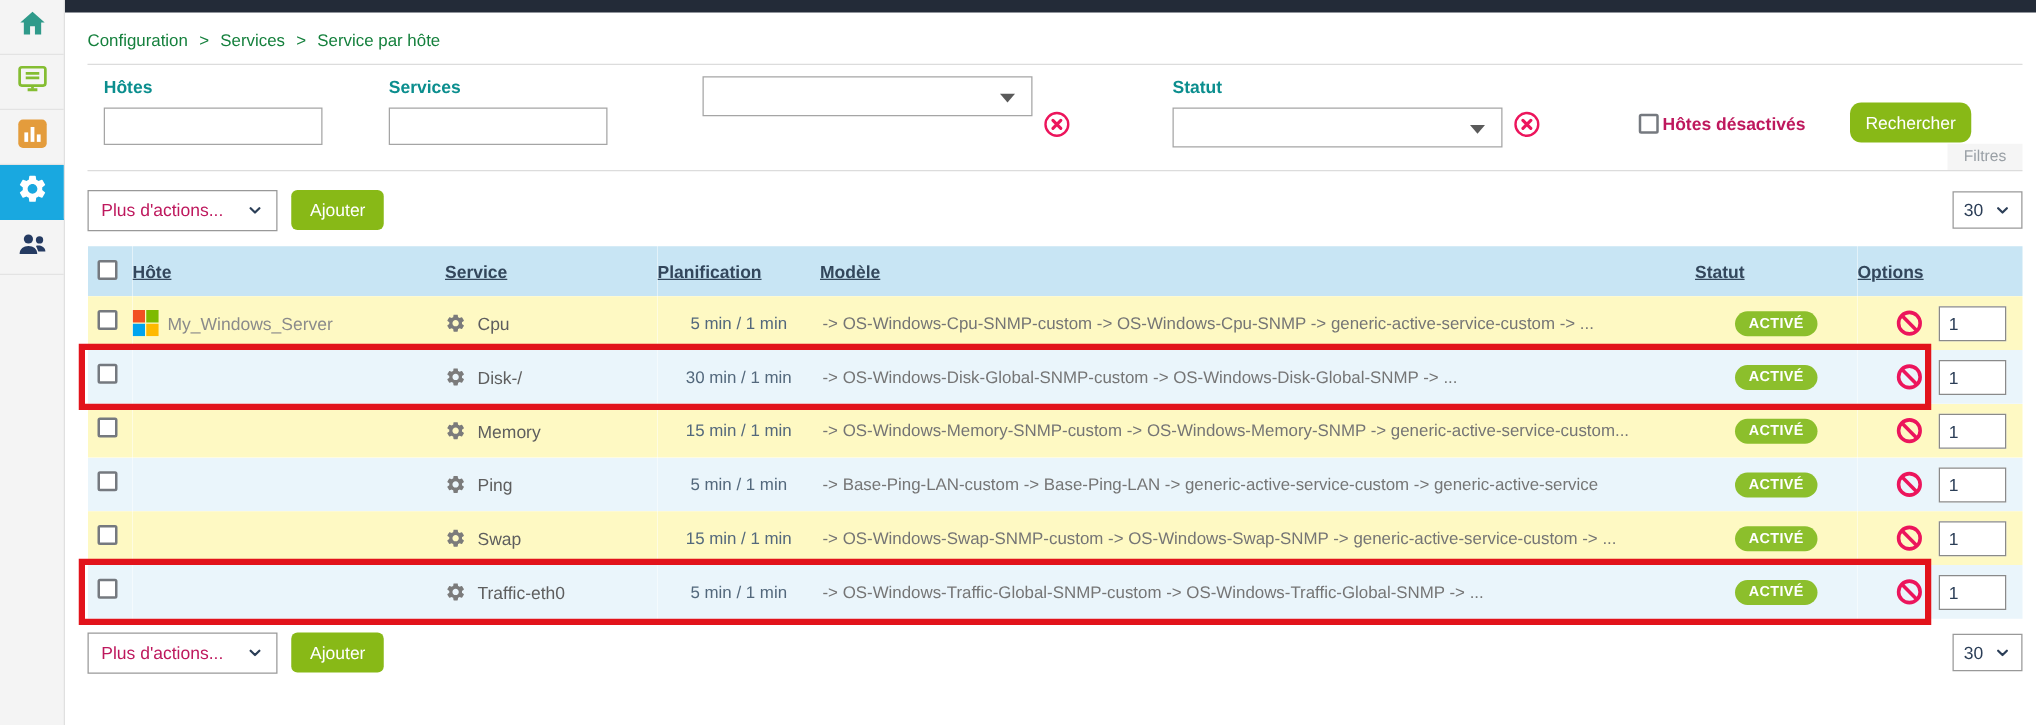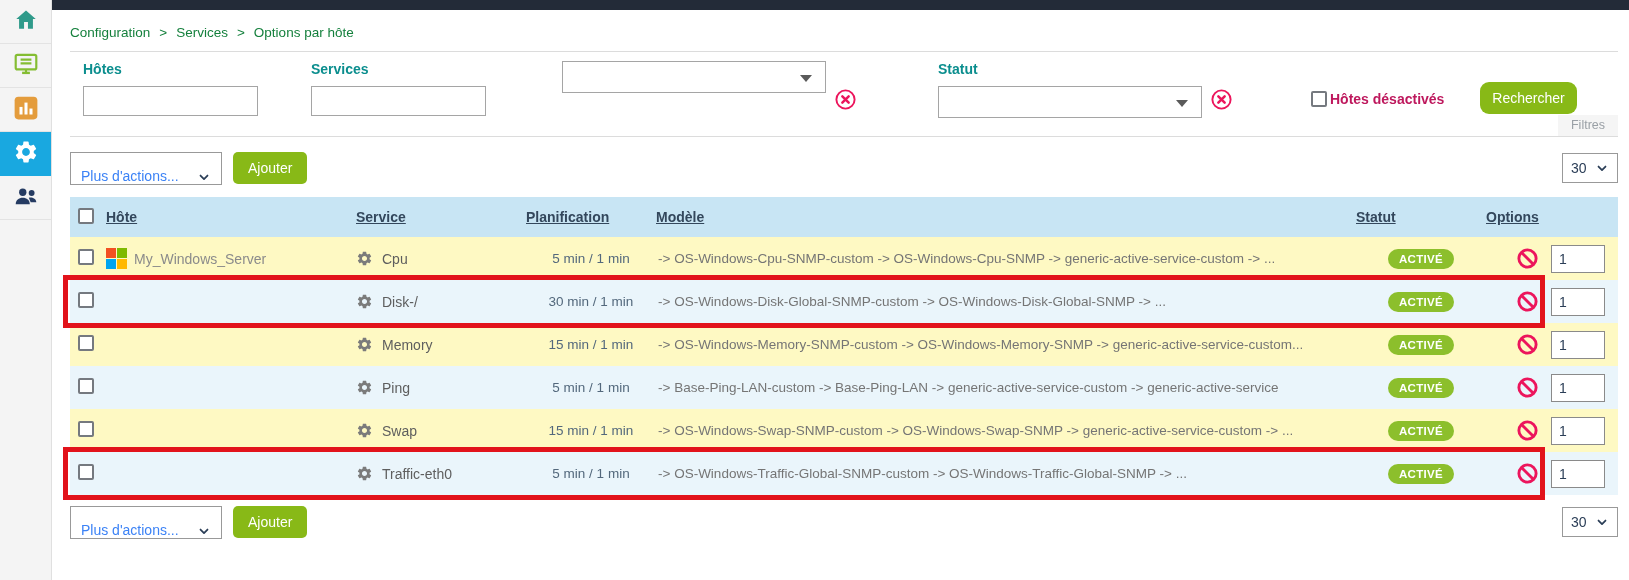--- a/index.html
+++ b/index.html
@@ -29,21 +29,21 @@
   .clear-ic { position:absolute; left:272px; top:27px; cursor:pointer; line-height:0; }
   .chk-group { position:absolute; left:1241px; top:39px; display:flex; align-items:center; gap:3px; cursor:pointer; }
   .checkbox { display:inline-block; width:16px; height:16px; background:#fff; border:2px solid #75797f; border-radius:2px; }
   .chk-group .flabel-inline { font-size:14px; font-weight:bold; color:#be185d; }
   .btn-search { position:absolute; left:1410px; top:30px; width:97px; height:32px; background:#88b917; color:#fff; border:none; border-radius:9px; font-size:14px; font-family:inherit; cursor:pointer; }
   .filters-caption { position:absolute; right:0; bottom:0; background:#f5f5f5; color:#9aa0a6; font-size:12.5px; padding:3px 13px 4px; }
 
   
   .toolbar { display:flex; align-items:center; margin-top:14px; height:34px; }
   .toolbar.bottom { margin-top:10px; }
-  .fake-select { width:152px; height:33px; border:1px solid #999; background:#fff; display:flex; align-items:flex-end; justify-content:space-between; padding:0 10px; font-size:14px; color:#3b82f6; cursor:pointer; }
+  .fake-select { width:152px; height:33px; border:1px solid #999; background:#fff; display:flex; align-items:center; justify-content:space-between; padding:0 10px; font-size:14px; color:#be185d; cursor:pointer; }
   .chev { width:14px; height:14px; }
   .btn-add { margin-left:11px; background:#88b917; color:#fff; border:none; border-radius:5px; font-size:14px; font-family:inherit; padding:8px 15px; cursor:pointer; }
   .page-size { margin-left:auto; width:56px; height:30px; border:1px solid #999; background:#fff; display:flex; align-items:center; justify-content:space-between; padding:0 8px; font-size:14px; color:#2b3e57; cursor:pointer; }
 
   
   table.svc { margin-top:12px; width:1548px; border-collapse:collapse; table-layout:fixed; }
   table.svc thead tr { height:40px; background:#c8e5f4; }
   table.svc th { font-size:14px; font-weight:bold; color:#33475c; text-align:left;text-decoration:underline; }
   table.svc tbody tr { height:43px; background:#fef9c3; }
   table.svc tbody tr:nth-child(even) { background:#eaf5fb; }
@@ -127,21 +127,21 @@
       </span>
     </div>
   </nav>
 
   <main class="content">
     <div class="breadcrumb">
       <span>Configuration</span>
       <span>&gt;</span>
       <span>Services</span>
       <span>&gt;</span>
-      <span>Options par hôte</span>
+      <span>Service par hôte</span>
     </div>
 
     <section class="filter-panel">
       <div class="fgroup" style="left:13px;">
         <span class="flabel">Hôtes</span>
         <input class="txt-input" type="text" value="" style="">
       </div>
       <div class="fgroup" style="left:241px;">
         <span class="flabel">Services</span>
         <input class="txt-input" type="text" value="" style="">

